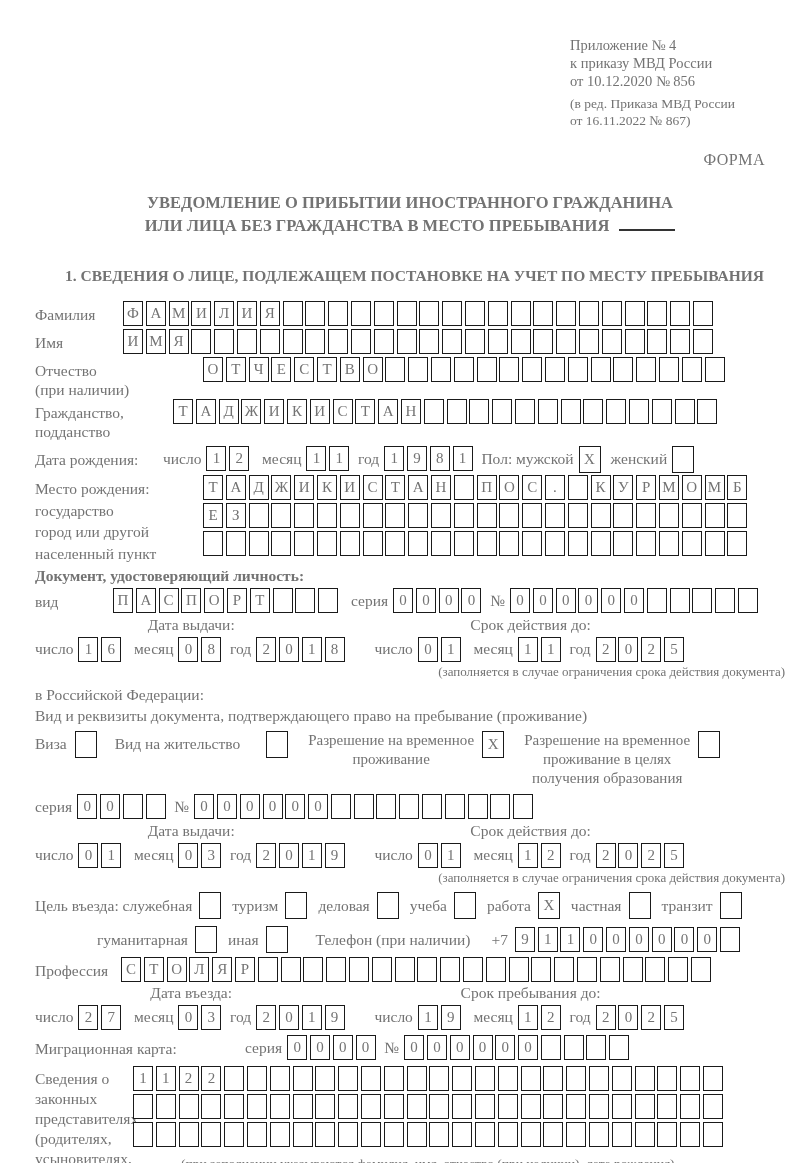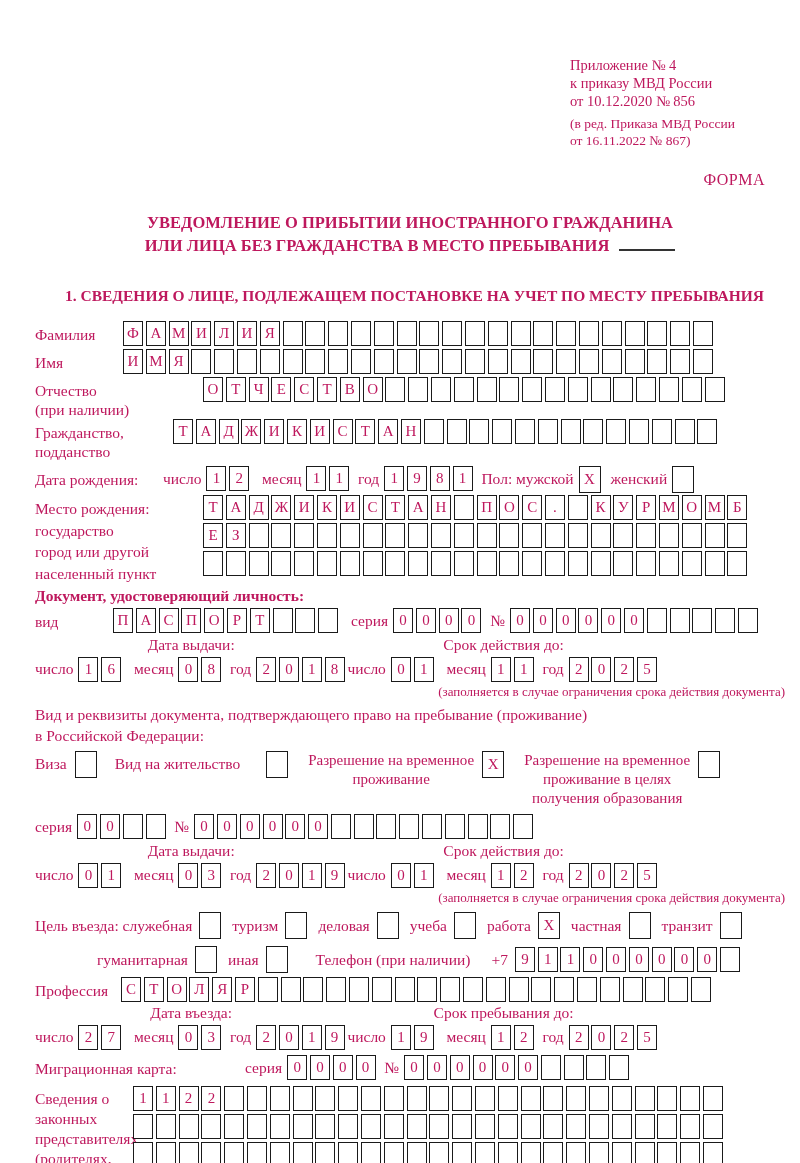--- a/index.html
+++ b/index.html
@@ -1,19 +1,19 @@
 <!DOCTYPE html>
 <html><head>
 <meta charset="utf-8">
 <style>
   html,body{margin:0;padding:0;background:#fff;}
   .page{
     width:800px;height:1163px;box-sizing:border-box;
-    padding:56px 15px 10px 35px;
-    background:#fff;color:#be185d;
+    padding:36px 15px 10px 35px;
+    background:#fff;color:#737373;
     font-family:"Liberation Serif","DejaVu Serif",serif;
     overflow:hidden;position:relative;
   }
   
   .annex{margin-left:auto;width:215px;font-size:14.5px;line-height:18px;}
   .annex .note{font-size:13.5px;margin-top:5px;line-height:17px;}
   .form-label{text-align:right;font-weight:normal;font-size:16px;margin:22px 20px 4px 0;letter-spacing:.5px;}
   .title{text-align:center;font-weight:bold;font-size:16.5px;line-height:23px;margin-top:22px;}
   .title .blank{display:inline-block;width:56px;border-bottom:2.2px solid #333;height:13px;margin-left:10px;}
   .section{font-weight:bold;font-size:15.5px;margin:30px 0 16px 30px;}
@@ -32,21 +32,21 @@
   .cellstack .cellrow{margin-bottom:3px;}
   .cbox{
     width:20px;height:25px;border:1.6px solid #1a1a1a;
     display:inline-flex;align-items:center;justify-content:center;
     font-size:15px;flex:0 0 auto;background:#fff;
   }
   .dlbl{font-size:15.5px;line-height:26px;margin-right:5px;flex:0 0 auto;}
   .ml10{margin-left:10px;}.ml6{margin-left:6px;}
   .mt2{margin-top:2px}.mt3{margin-top:3px}.mt4{margin-top:4px}.mt5{margin-top:5px}.mt6{margin-top:6px}
   .doc-heading{font-weight:bold;font-size:15.5px;margin-top:3px;}
-  .datepair{display:flex;margin-top:2px;}
+  .datepair{display:flex;margin-top:2px;gap:27px;}
   .datecol{flex:0 0 auto;}
   .datecol.rcol{}
   .dtitle{text-align:center;font-size:15.5px;margin-bottom:2px;line-height:18px;}
   .daterow{display:flex;align-items:center;}
   .small-note{font-size:13px;text-align:right;margin-top:2px;line-height:15px;}
   .plain{font-size:15.5px;line-height:21px;margin-top:5px;}
   .opts{margin-top:5px;}
   .opt{display:flex;align-items:flex-start;flex:0 0 auto;}
   .optlbl{font-size:15px;line-height:19px;text-align:center;margin-right:8px;}
   .optlbl1{font-size:15.5px;line-height:25px;margin-right:8px;}
@@ -404,22 +404,22 @@
             <div class="cell">2</div>
             <div class="cell">5</div>
           </div>
       </div>
     </div>
   </div>
 
   <div class="small-note">(заполняется в случае ограничения срока действия документа)</div>
 
   <div class="plain">
+    <div>в Российской Федерации:</div>
     <div>Вид и реквизиты документа, подтверждающего право на пребывание (проживание)</div>
-    <div>в Российской Федерации:</div>
   </div>
 
   <div class="row opts">
     <div class="opt">
       <span class="optlbl1">Виза</span>
       <div class="cbox"></div>
     </div>
     <div class="opt" style="margin-left:18px">
       <span class="optlbl1" style="margin-right:26px">Вид на жительство</span>
       <div class="cbox"></div>

